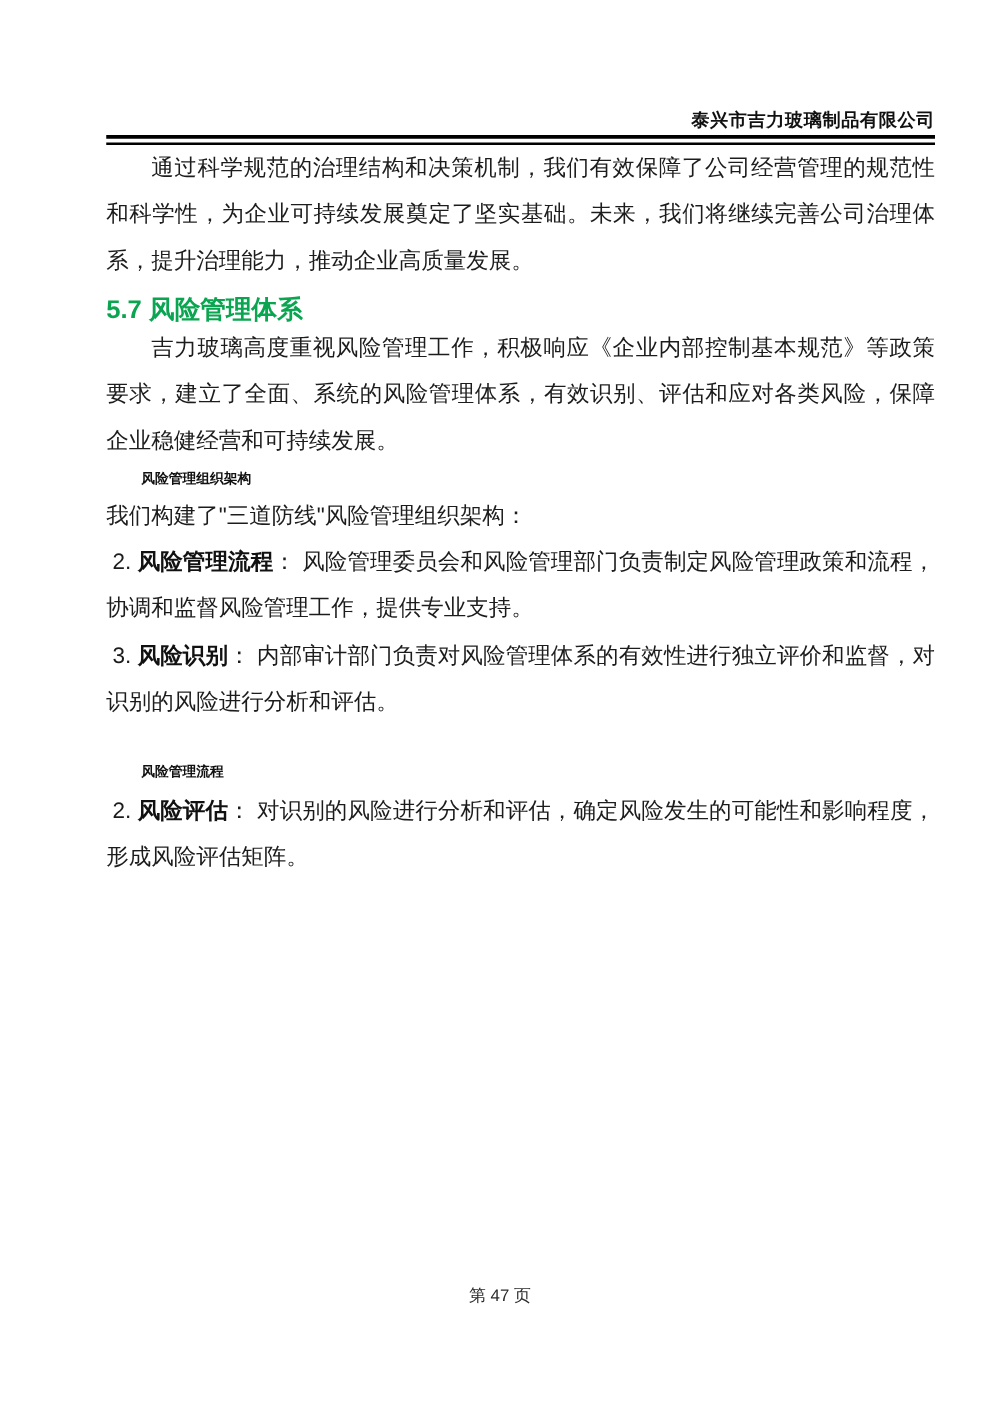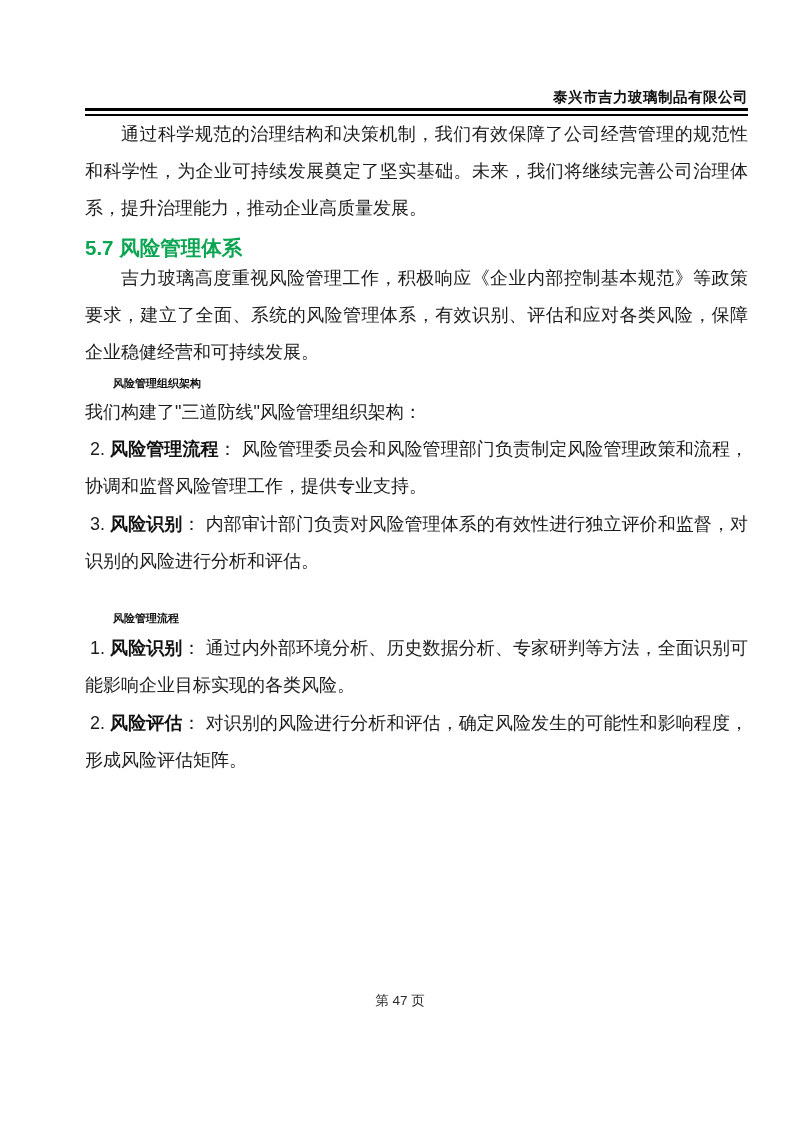--- a/index.html
+++ b/index.html
@@ -68,21 +68,21 @@
     margin-top: 6px;
     text-indent: 5px;
   }
   .item + .item { margin-top: 1px; }
   .b { font-weight: 700; color: #111111; }
   
   .doc-footer {
     position: absolute;
     left: 0;
     right: 0;
-    top: 991px;
+    top: 1027px;
     text-align: center;
     font-size: 13.5px;
     color: #2b2b2b;
     line-height: 20px;
   }
 </style>
 </head>
 <body>
 
 <div class="page">
@@ -106,21 +106,20 @@
 
 
       <p class="body item"><span>2.</span> <span class="b">风险管理流程</span><span>：</span> <span>风险管理委员会和风险管理部门负责制定风险管理政策和流程，协调和监督风险管理工作，提供专业支持。</span></p>
 
       <p class="body item"><span>3.</span> <span class="b">风险识别</span><span>：</span> <span>内部审计部门负责对风险管理体系的有效性进行独立评价和监督，对识别的风险进行分析和评估。</span></p>
     </section>
 
     <section class="subsection">
       <h3 class="sub-title">风险管理流程</h3>
 
-      <p class="body item"><span>1.</span> <span class="b">风险识别</span><span>：</span> <span>通过内外部环境分析、历史数据分析、专家研判等方法，全面识别可能影响企业目标实现的各类风险。</span></p>
 
       <p class="body item"><span>2.</span> <span class="b">风险评估</span><span>：</span> <span>对识别的风险进行分析和评估，确定风险发生的可能性和影响程度，形成风险评估矩阵。</span></p>
     </section>
 
   </main>
 
   <footer class="doc-footer">
     <span>第 47 页</span>
   </footer>
 

